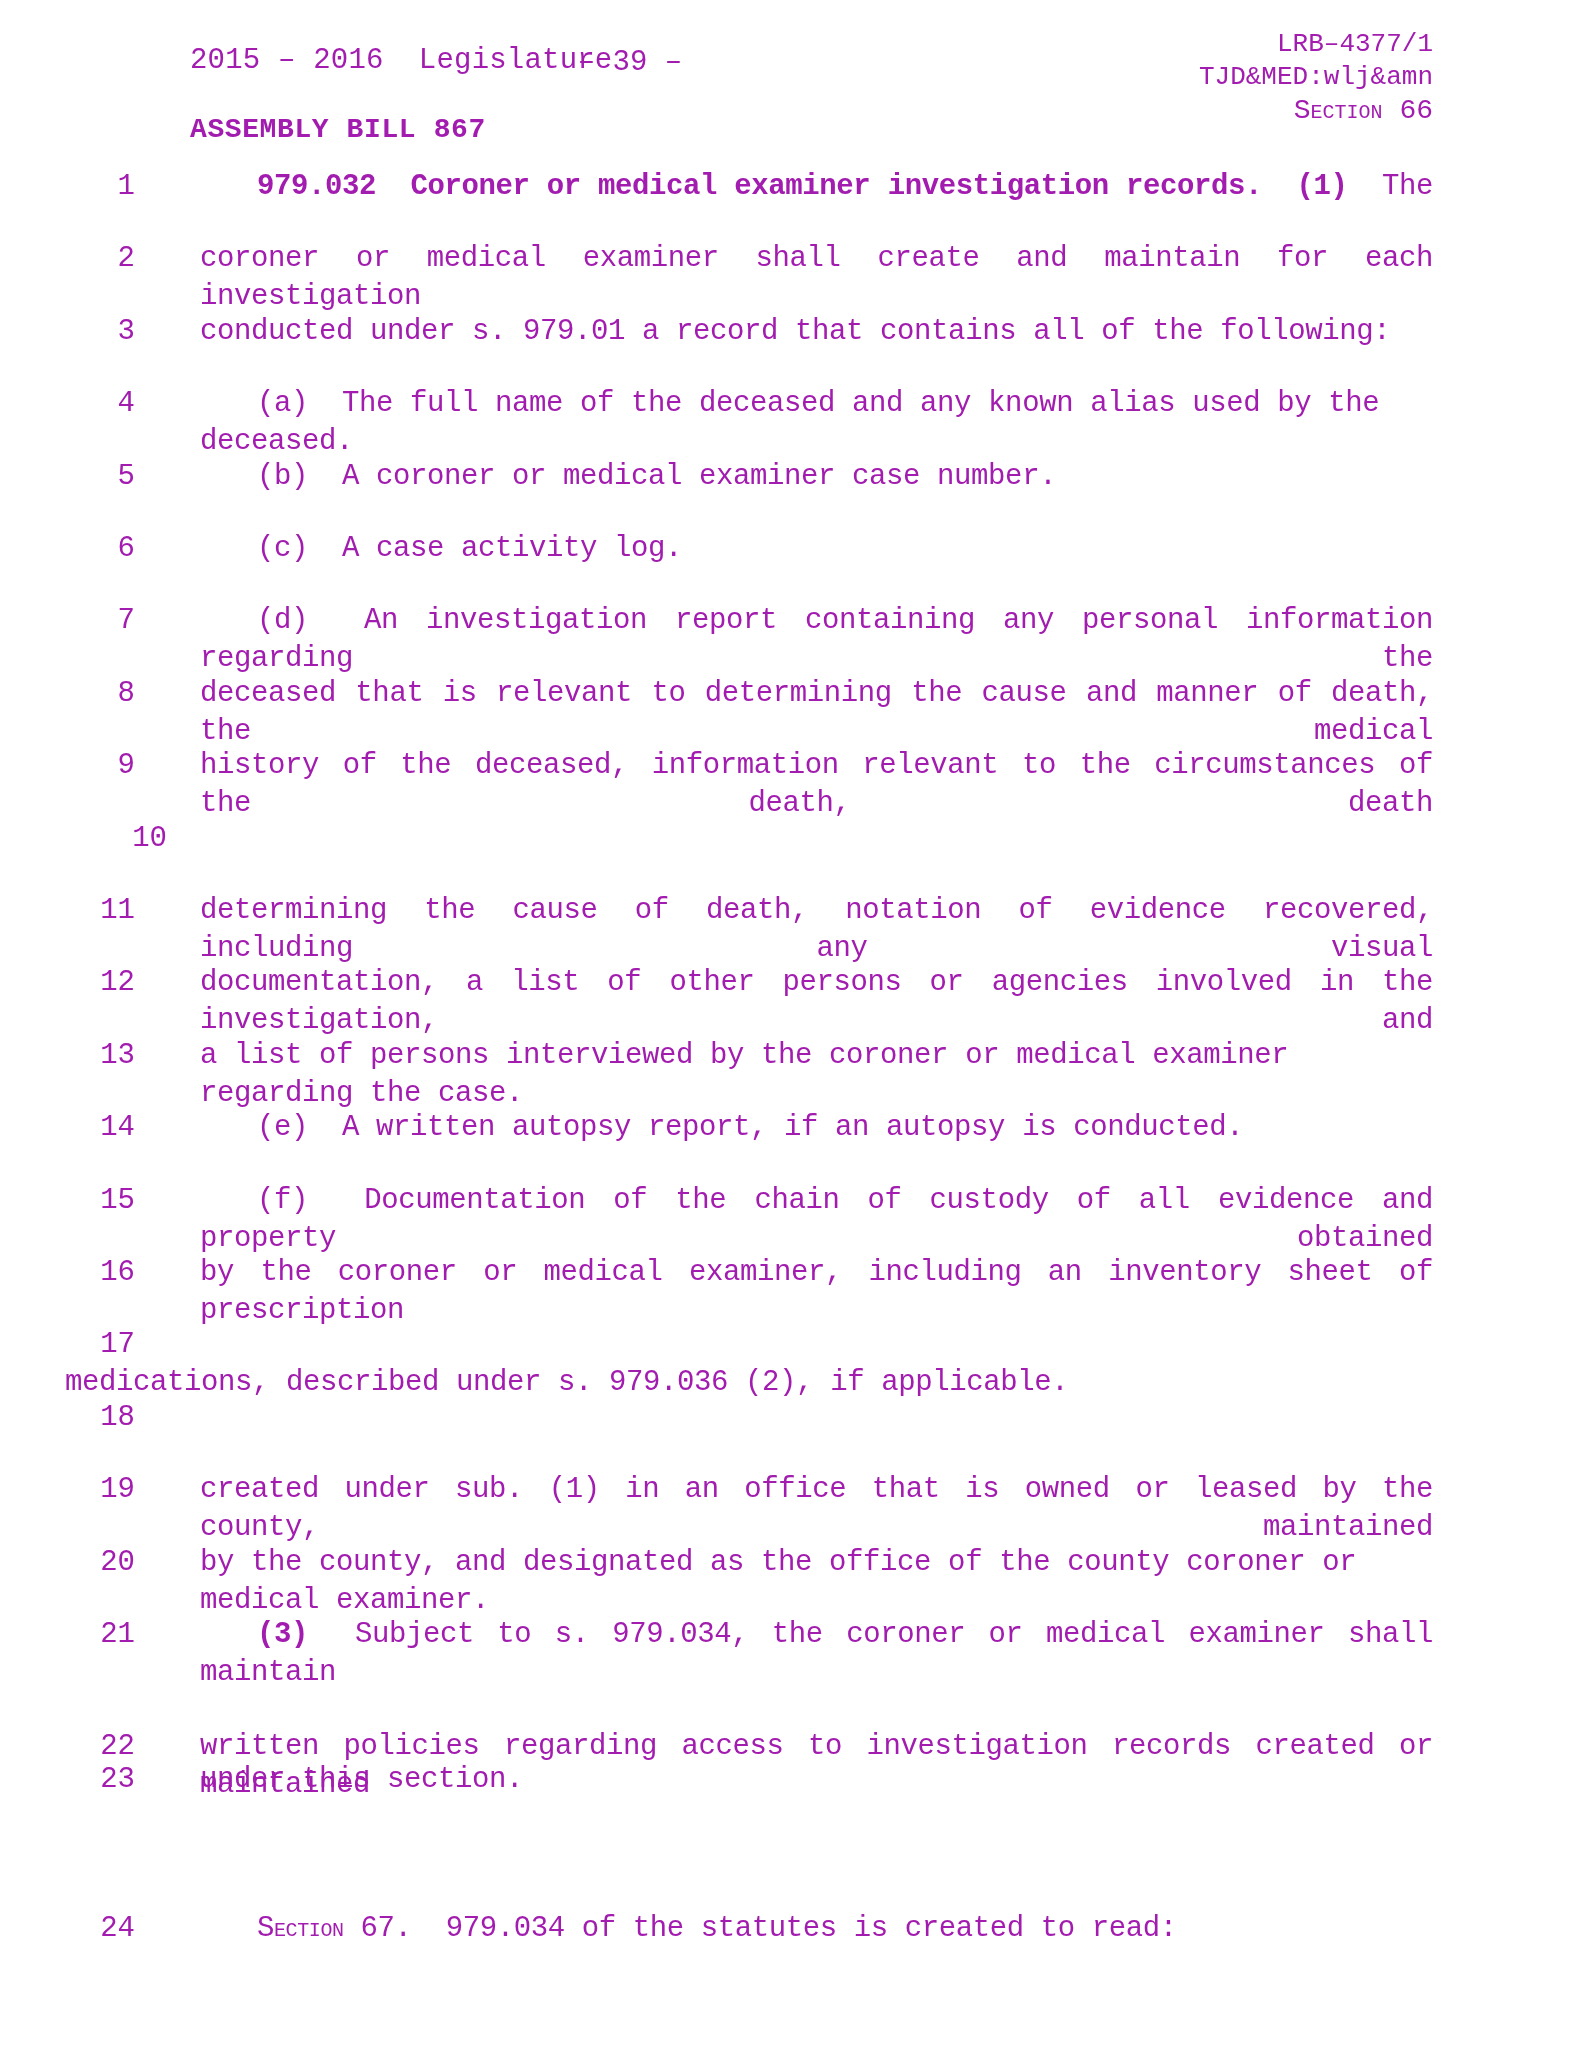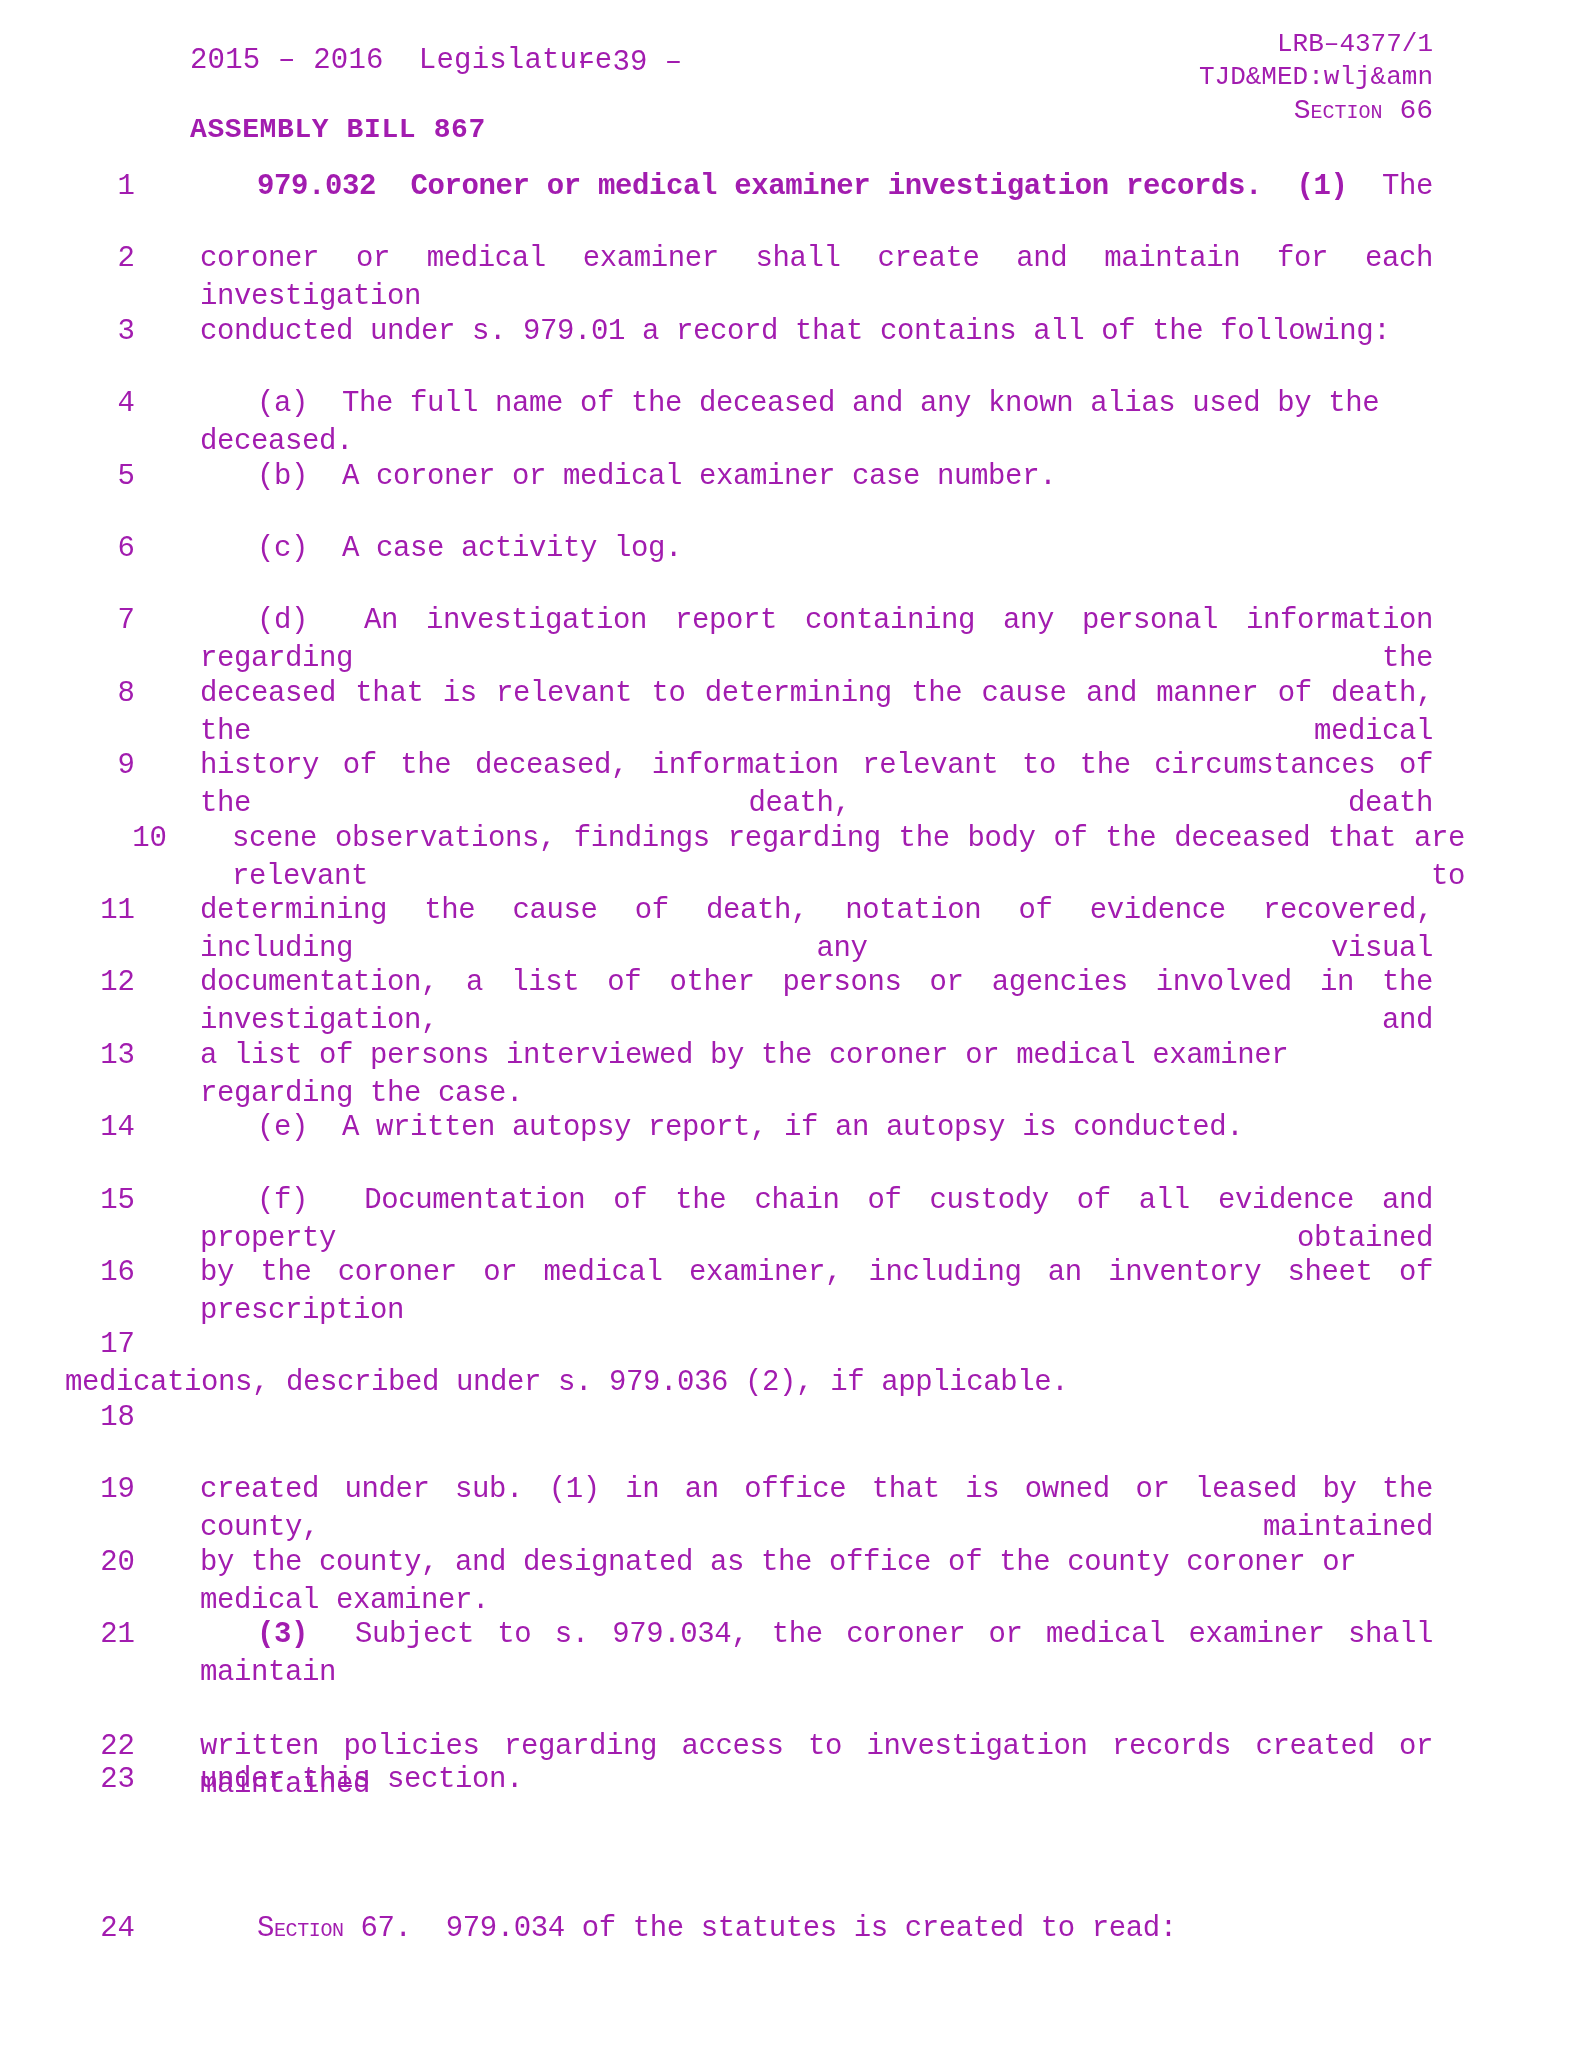--- a/index.html
+++ b/index.html
@@ -146,21 +146,20 @@
       <div class="row" style="top: 674.8px;">
         <span class="num">8</span>
         <span class="txt justify"><span>deceased that is relevant to determining the cause and manner of death, the medical</span></span>
       </div>
       <div class="row" style="top: 747.2px;">
         <span class="num">9</span>
         <span class="txt justify"><span>history of the deceased, information relevant to the circumstances of the death, death</span></span>
       </div>
       <div class="row" style="top: 819.6px; margin-left: 32px;">
         <span class="num">10</span>
-        <span class="txt justify"><span>scene observations, findings regarding the body of the deceased that are relevant to</span></span>
       </div>
       <div class="row" style="top: 892px;">
         <span class="num">11</span>
         <span class="txt justify"><span>determining the cause of death, notation of evidence recovered, including any visual</span></span>
       </div>
       <div class="row" style="top: 964.4px;">
         <span class="num">12</span>
         <span class="txt justify"><span>documentation, a list of other persons or agencies involved in the investigation, and</span></span>
       </div>
       <div class="row" style="top: 1036.8px;">

